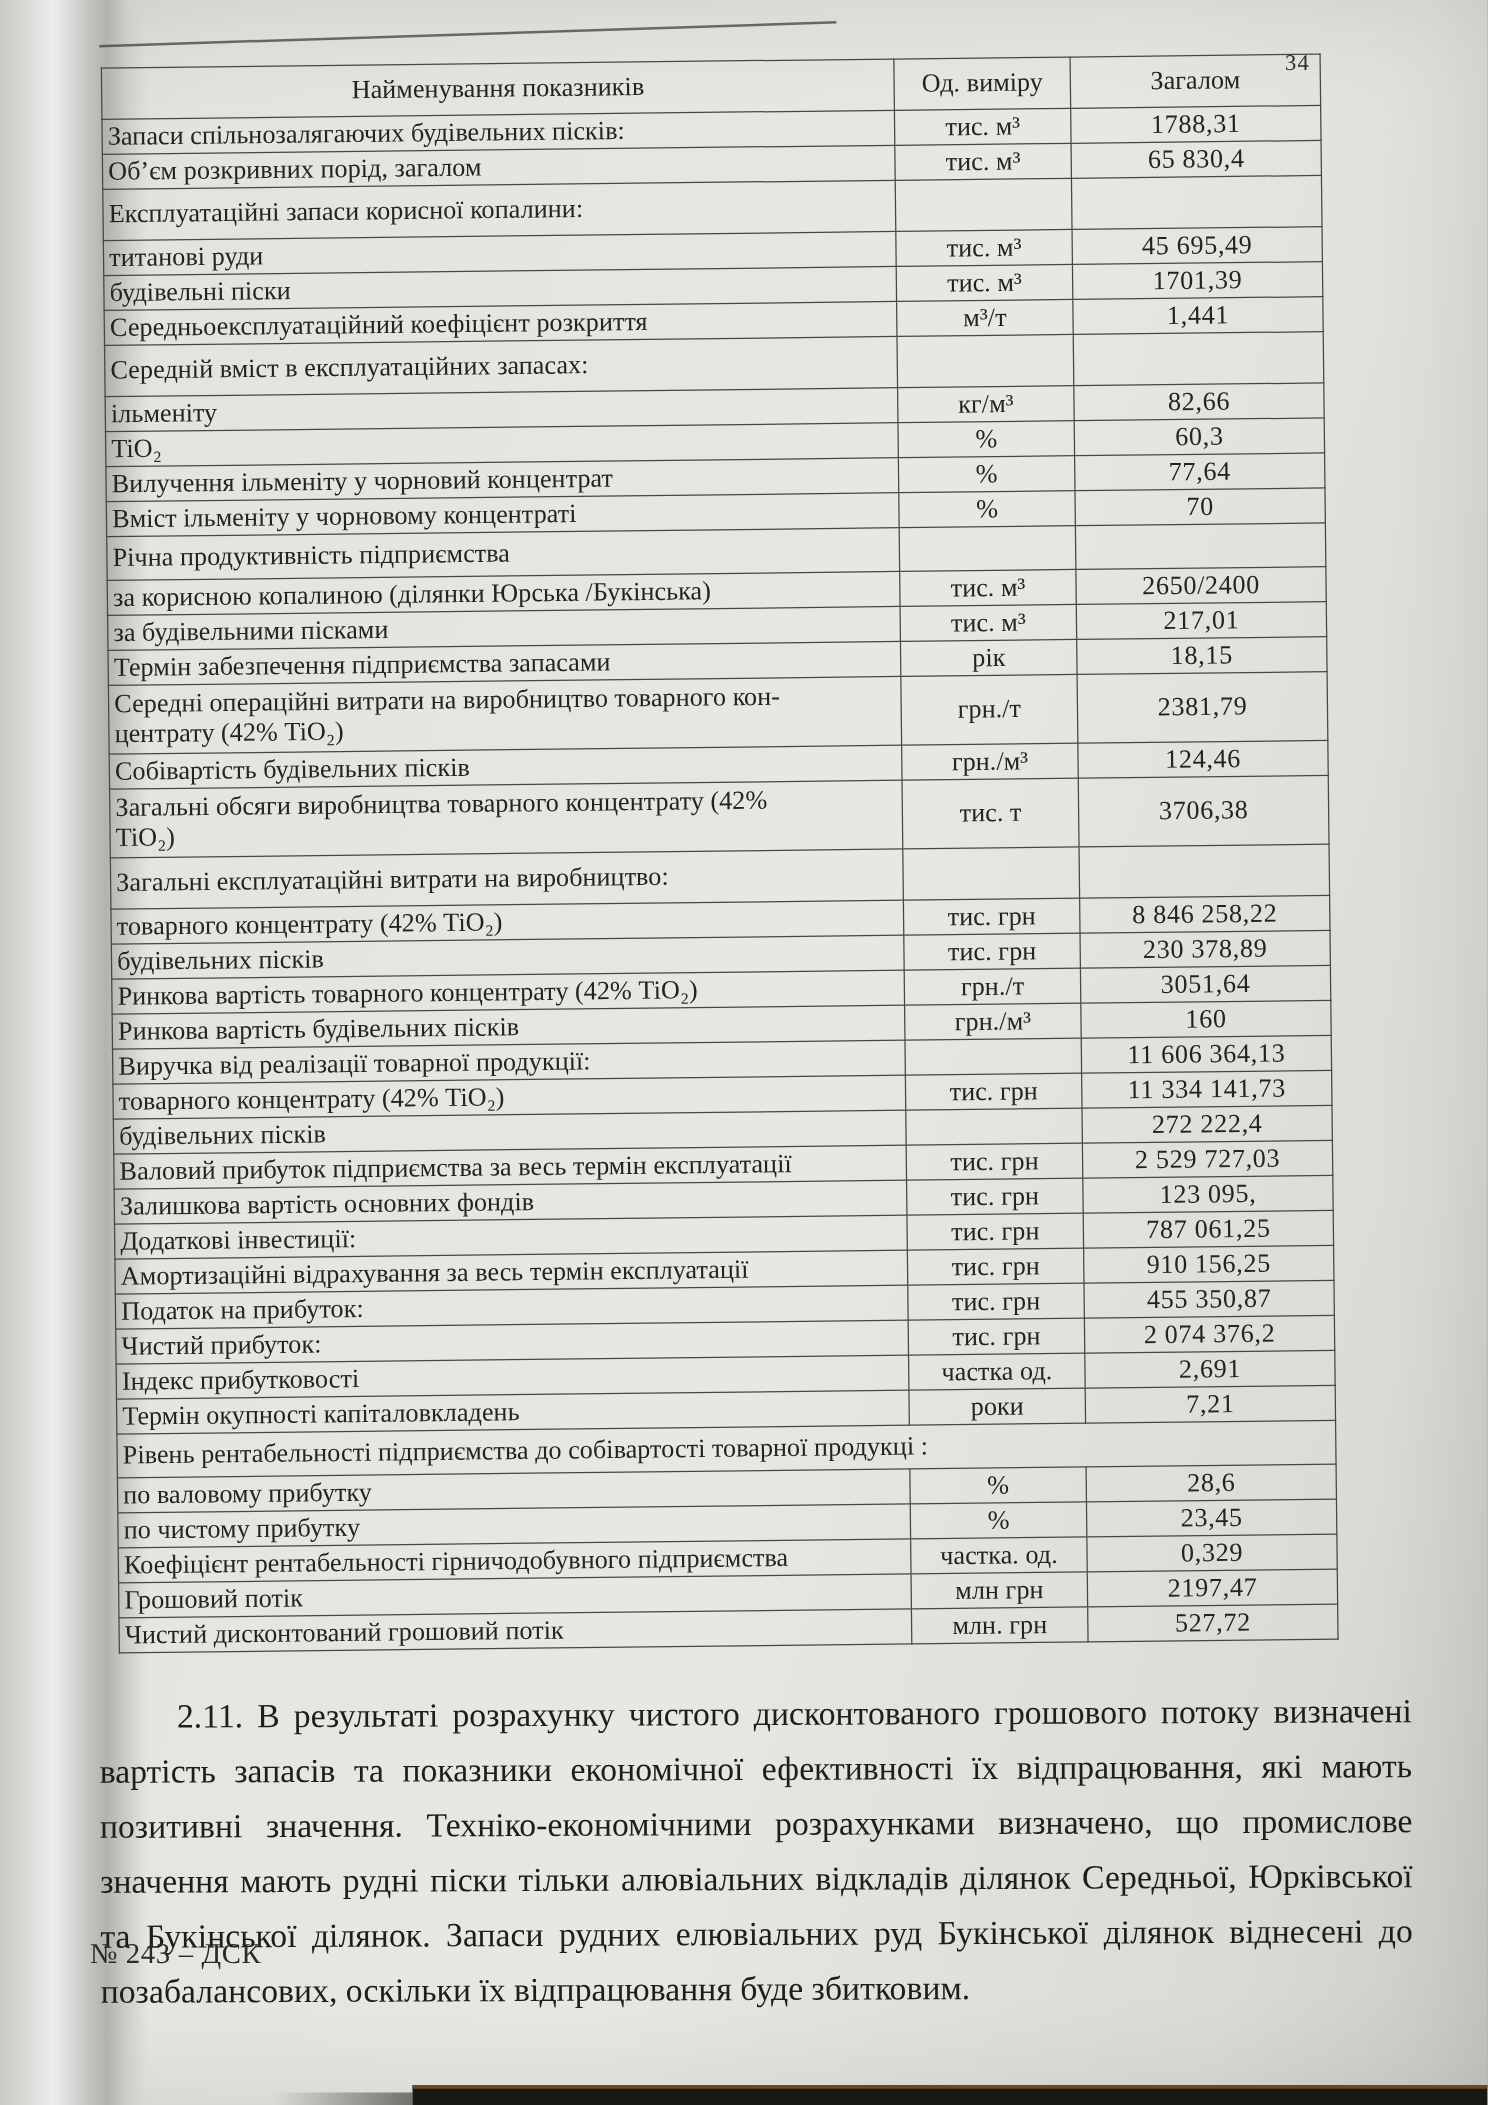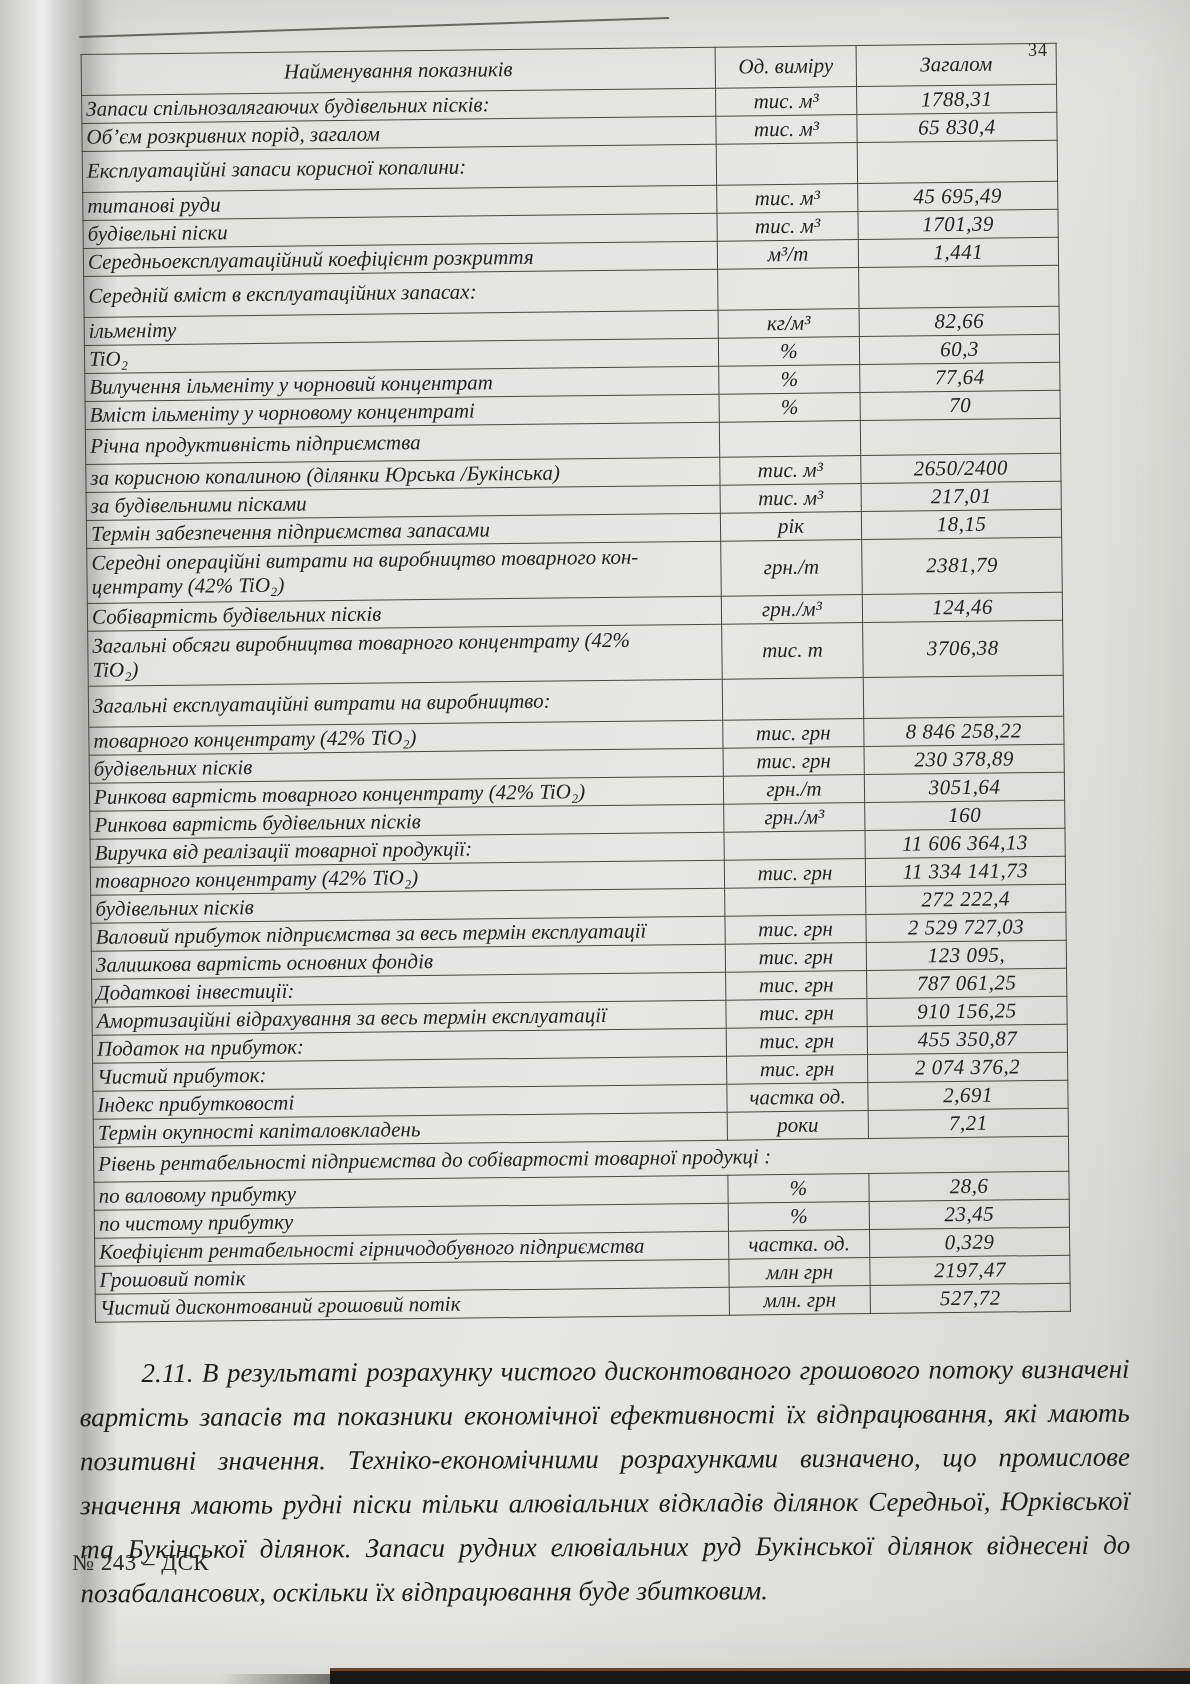--- a/index.html
+++ b/index.html
@@ -19,21 +19,20 @@
   
   .page::before{
     content:"";
     position:absolute;left:0;top:0;bottom:0;width:118px;
     background:linear-gradient(90deg,#c9cac6 0%,#dcddd9 20%,#eceded 36%,#c4c5c1 60%,#b2b3af 72%,#d0d1cd 88%,rgba(231,232,227,0) 100%);
     pointer-events:none;
   }
   .content{
     position:absolute;top:36px;left:80px;width:1052px;
     color:#22221f;
-    font-style:italic;
   }
   .page-number{
     position:absolute;top:40px;left:1028px;
     font-size:18px;color:#2c2c28;letter-spacing:1px;
   }
   .top-line{
     width:590px;margin-left:14px;margin-bottom:16px;
     border-top:2px solid rgba(64,64,58,.75);
     transform:rotate(-1.2deg);transform-origin:left center;
   }

